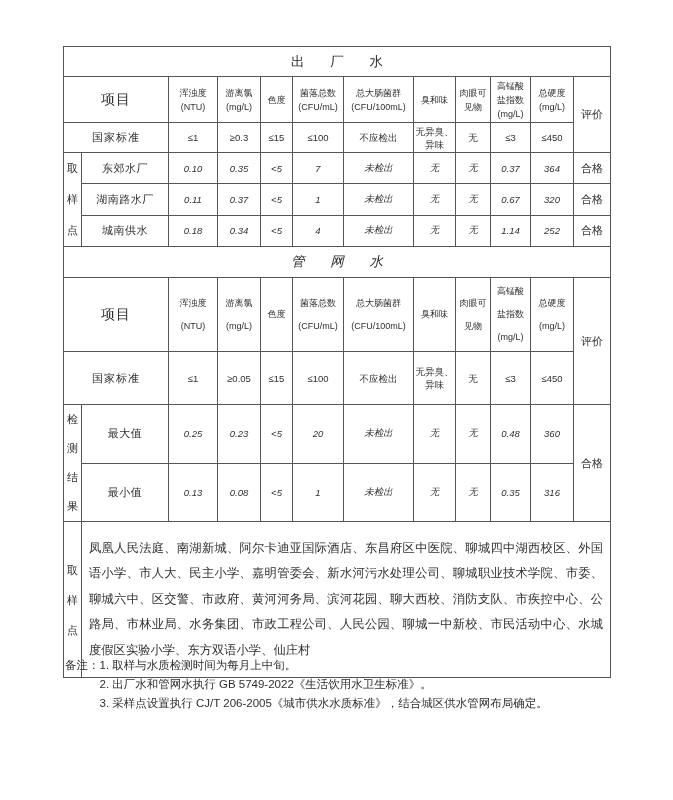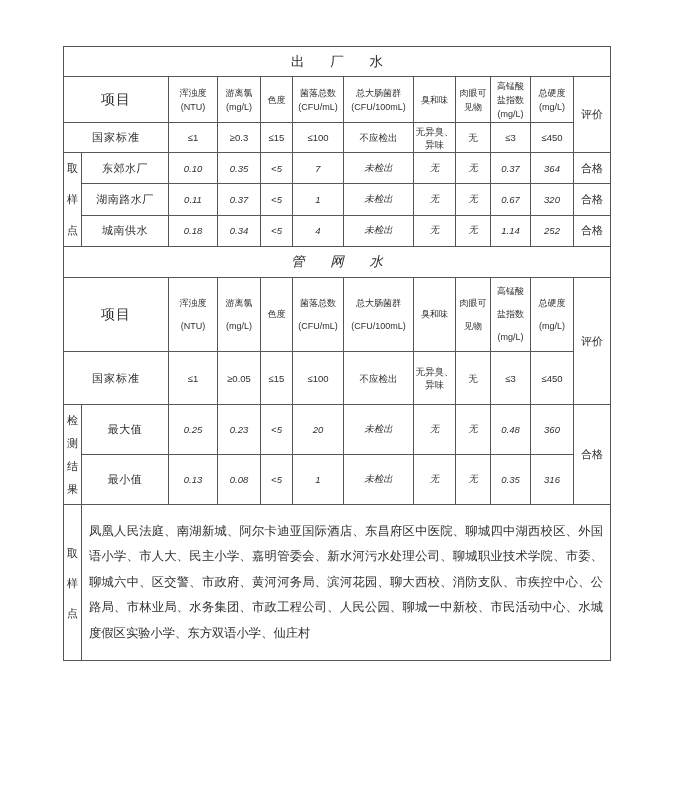--- a/index.html
+++ b/index.html
@@ -52,21 +52,21 @@
 
   .name { font-size: 11px; letter-spacing: 0.5px; }
   .val  { font-size: 9.5px; font-style: italic; }
   .eval { font-size: 11px; }
 
   .vcell {
     font-size: 11px; padding: 0;
     word-break: break-all; letter-spacing: 0; text-align: center;
   }
   .lh31 { line-height: 31px; }
-  .lh23 { line-height: 23px; }
+  .lh23 { line-height: 29px; }
   .lh30 { line-height: 30px; }
 
   .samp-text {
     font-size: 12.3px; line-height: 25.4px;
     text-align: justify; text-align-last: left;
     padding: 14px 7px;
   }
 
   .notes {
     position: absolute; left: 65px; top: 656px; width: 545px;
@@ -281,14 +281,22 @@
       <td class="val">316</td>
     </tr>
 
     <tr class="r-samp">
       <td class="vcell lh30">取样点</td>
       <td colspan="11" class="samp-text">凤凰人民法庭、南湖新城、阿尔卡迪亚国际酒店、东昌府区中医院、聊城四中湖西校区、外国语小学、市人大、民主小学、嘉明管委会、新水河污水处理公司、聊城职业技术学院、市委、聊城六中、区交警、市政府、黄河河务局、滨河花园、聊大西校、消防支队、市疾控中心、公路局、市林业局、水务集团、市政工程公司、人民公园、聊城一中新校、市民活动中心、水城度假区实验小学、东方双语小学、仙庄村</td>
     </tr>
   </tbody>
     </table>
 
+  <div class="notes">
+    <div class="notes-label">备注：</div>
+    <div class="notes-items">
+      <div>1. 取样与水质检测时间为每月上中旬。</div>
+      <div>2. 出厂水和管网水执行 GB 5749-2022《生活饮用水卫生标准》。</div>
+      <div>3. 采样点设置执行 CJ/T 206-2005《城市供水水质标准》，结合城区供水管网布局确定。</div>
+    </div>
+  </div>
 
 </div>
 
 </body></html>

